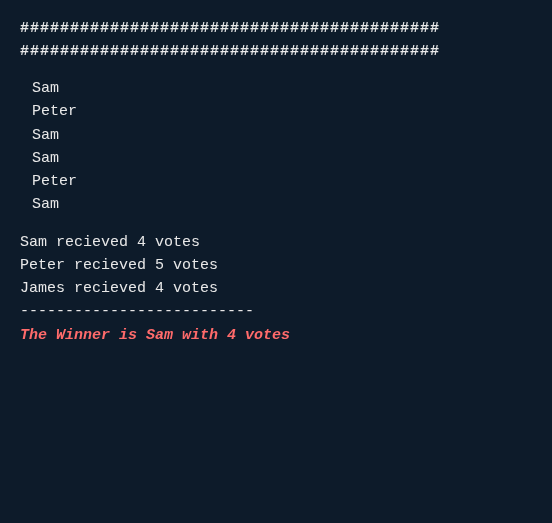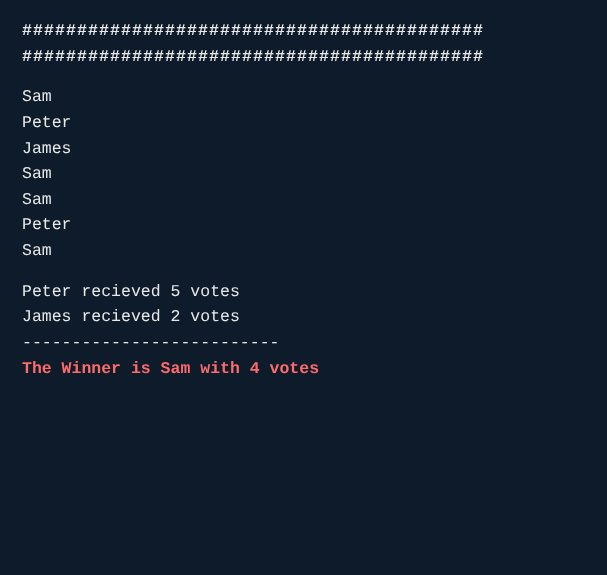--- a/index.html
+++ b/index.html
@@ -37,63 +37,65 @@
     .comment-line {
       color: #e8e8e8;
     }
 
     .votes-section {
       margin-top: 14px;
     }
 
     .vote-entry {
       color: #e8e8e8;
+      margin-left: 12px;
     }
 
     .results-section {
       margin-top: 14px;
     }
 
     .result-line {
       color: #e8e8e8;
     }
 
     .divider-line {
       color: #e8e8e8;
     }
 
     .winner-line {
       color: #ff6b6b;
       font-weight: bold;
+      font-style: italic;
     }
 
     
     .hash-border {
       position: relative;
       font-size: 15px;
     }
   </style>
 </head>
 <body>
 
 <div class="terminal">
 
   <div class="hash-border hash-line">##########################################</div>
   <div class="hash-border hash-line">##########################################</div>
 
   <div class="votes-section">
   <div class="vote-entry">Sam</div>
       <div class="vote-entry">Peter</div>
-      <div class="vote-entry">James</div>
       <div class="vote-entry">Sam</div>
       <div class="vote-entry">Sam</div>
       <div class="vote-entry">Peter</div>
       <div class="vote-entry">Sam</div>
     </div>
 
   <div class="results-section">
+  <div class="result-line">Sam recieved 4 votes</div>
       <div class="result-line">Peter recieved 5 votes</div>
-      <div class="result-line">James recieved 2 votes</div>
+      <div class="result-line">James recieved 4 votes</div>
       <div class="divider-line">--------------------------</div>
       <div class="winner-line">The Winner is Sam with 4 votes</div>
     </div>
 
 </div>
 
 </body></html>

